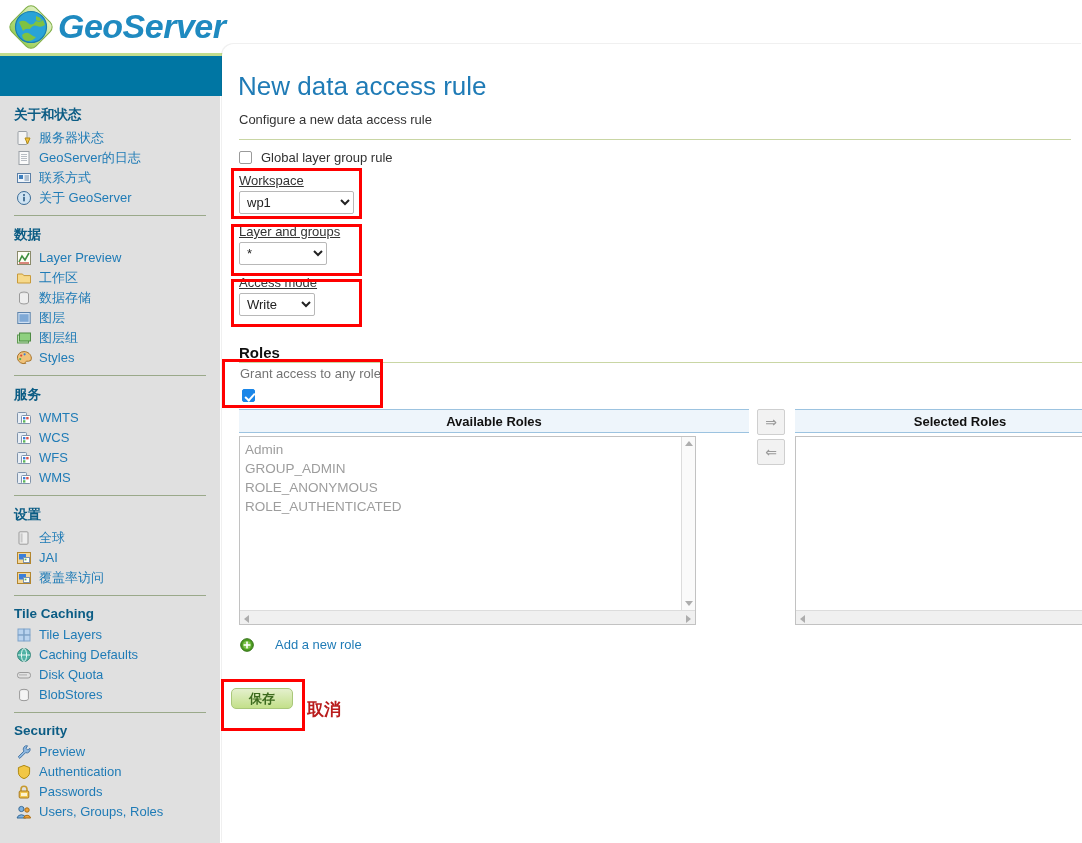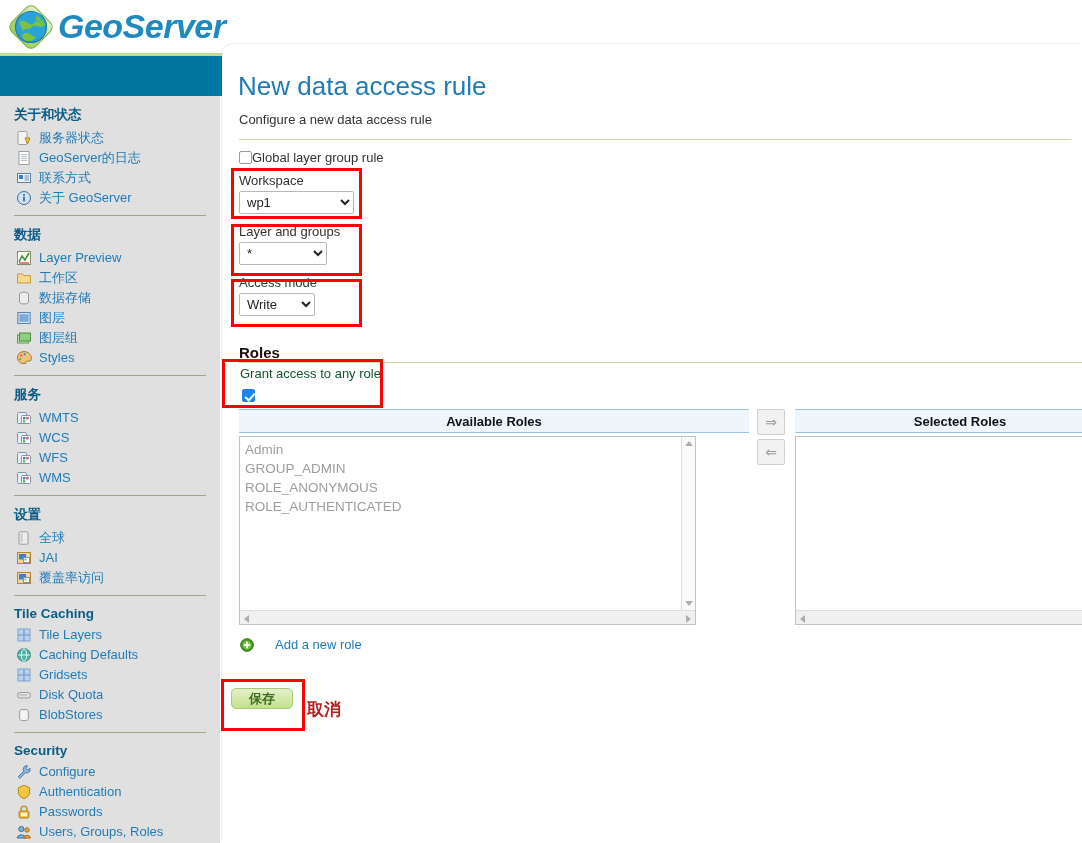--- a/index.html
+++ b/index.html
@@ -71,34 +71,34 @@
     font-size:26px; color:#1f7bb6; font-weight:normal;
   }
   #page-sub {
     position:absolute; left:17px; top:68px;
     font-size:13px; color:#333;
   }
   .hr-olive { height:1px; background:#c9d6a4; }
 
   .form-area { position:absolute; left:17px; top:95px; width:832px; }
 
-  .chk-row { display:flex; align-items:center; margin-top:10px; }
+  .chk-row { display:flex; align-items:center; gap:9px; margin-top:10px; }
   .chk {
     width:13px; height:13px; border:1px solid #9a9a9a; background:#fff;
     border-radius:2px; display:inline-block; position:relative;
   }
   .chk.on { background:#1a86e8; border-color:#1a86e8; }
   .chk.on:after {
     content:""; position:absolute; left:3.5px; top:1px;
     width:4px; height:8px; border:solid #fff; border-width:0 2px 2px 0;
     transform:rotate(42deg);
   }
   .chk-lbl { font-size:13px; color:#333; }
 
-  .fld-label { font-size:13px; color:#333; }
+  .fld-label { font-size:13px; color:#333;text-decoration:underline; }
 
   select.gs {
     font-family:"Liberation Sans", sans-serif;
     font-size:13px; color:#222;
     border:1px solid #b8b8b8; background:#fff;
     height:23px; padding:1px 3px; margin-top:3px;
     border-radius:2px;
   }
 
   
@@ -110,21 +110,21 @@
   
   #roles-head {
     position:absolute; left:239px; top:344px;
     font-size:15px; font-weight:bold; color:#111;text-align:right;
   }
   #roles-rule {
     position:absolute; left:239px; top:362px; width:843px; height:1px;
     background:#c9d6a4;
   }
   #grant-lbl {
-    position:absolute; left:240px; top:366px; font-size:13px; color:#14532d;
+    position:absolute; left:240px; top:366px; font-size:13px; color:#737373;
   }
   #grant-chk { position:absolute; left:242px; top:388px; }
 
   .pal-title {
     position:absolute; height:24px; background:#eef5fb;
     border-top:1px solid #9cc3e0; border-bottom:1px solid #9cc3e0;
     font-size:13px; font-weight:bold; color:#111;
     display:flex; align-items:center; justify-content:center;
   }
   .pal-box {
@@ -388,48 +388,39 @@
         <div class="side-item">
           <span class="ico"><svg width="16" height="16" viewBox="0 0 16 16">
               <circle cx="8" cy="8" r="6.4" fill="#4fb3a5" stroke="#2b7f73"></circle>
               <ellipse cx="8" cy="8" rx="2.6" ry="6.4" fill="none" stroke="#e8f7f4" stroke-width="1"></ellipse>
               <path d="M1.8 8 H14.2" stroke="#e8f7f4" stroke-width="1"></path>
             </svg></span>
           <span class="lbl">Caching Defaults</span>
         </div>
         <div class="side-item">
           <span class="ico"><svg width="16" height="16" viewBox="0 0 16 16">
-              <rect x="2" y="2" width="5.8" height="5.8" fill="#b9d3ef" stroke="#7fa3c9"></rect>
-              <rect x="8.2" y="2" width="5.8" height="5.8" fill="#b9d3ef" stroke="#7fa3c9"></rect>
-              <rect x="2" y="8.2" width="5.8" height="5.8" fill="#b9d3ef" stroke="#7fa3c9"></rect>
-              <rect x="8.2" y="8.2" width="5.8" height="5.8" fill="#b9d3ef" stroke="#7fa3c9"></rect>
-            </svg></span>
-          <span class="lbl">Gridsets</span>
-        </div>
-        <div class="side-item">
-          <span class="ico"><svg width="16" height="16" viewBox="0 0 16 16">
               <rect x="1.5" y="5.5" width="13" height="5.5" rx="2.4" fill="#e2e2e2" stroke="#9a9a9a"></rect>
               <rect x="3" y="7.3" width="8" height="1.2" fill="#b5b5b5"></rect>
             </svg></span>
           <span class="lbl">Disk Quota</span>
         </div>
         <div class="side-item">
           <span class="ico"><svg width="16" height="16" viewBox="0 0 16 16">
               <ellipse cx="8" cy="4.2" rx="4.4" ry="1.9" fill="#ededed" stroke="#9a9a9a"></ellipse>
               <path d="M3.6 4.2 v7.6 a4.4 1.9 0 0 0 8.8 0 V4.2" fill="#f4f4f4" stroke="#9a9a9a"></path>
             </svg></span>
           <span class="lbl">BlobStores</span>
         </div>
         <div class="side-sep"></div>
         <div class="side-head">Security</div>
         <div class="side-item">
           <span class="ico"><svg width="16" height="16" viewBox="0 0 16 16">
               <path d="M11.5 1.8 a3.4 3.4 0 0 0-3.6 5.3 L2.2 12.8 l1.6 1.6 5.7-5.7 a3.4 3.4 0 0 0 4.3-4.6 l-2 2 -1.8-1.8 z" fill="#8fb8e0" stroke="#4a7aa8"></path>
             </svg></span>
-          <span class="lbl">Configure</span>
+          <span class="lbl">Preview</span>
         </div>
         <div class="side-item">
           <span class="ico"><svg width="16" height="16" viewBox="0 0 16 16">
               <path d="M8 1.4 L13.6 3.6 v4.6 c0 3.4-2.5 5.4-5.6 6.4 C4.9 13.6 2.4 11.6 2.4 8.2 V3.6 z" fill="#f2c744" stroke="#b08a12"></path>
             </svg></span>
           <span class="lbl">Authentication</span>
         </div>
         <div class="side-item">
           <span class="ico"><svg width="16" height="16" viewBox="0 0 16 16">
               <path d="M5 7 V5.2 a3 3 0 0 1 6 0 V7" fill="none" stroke="#c79a2e" stroke-width="1.6"></path>

